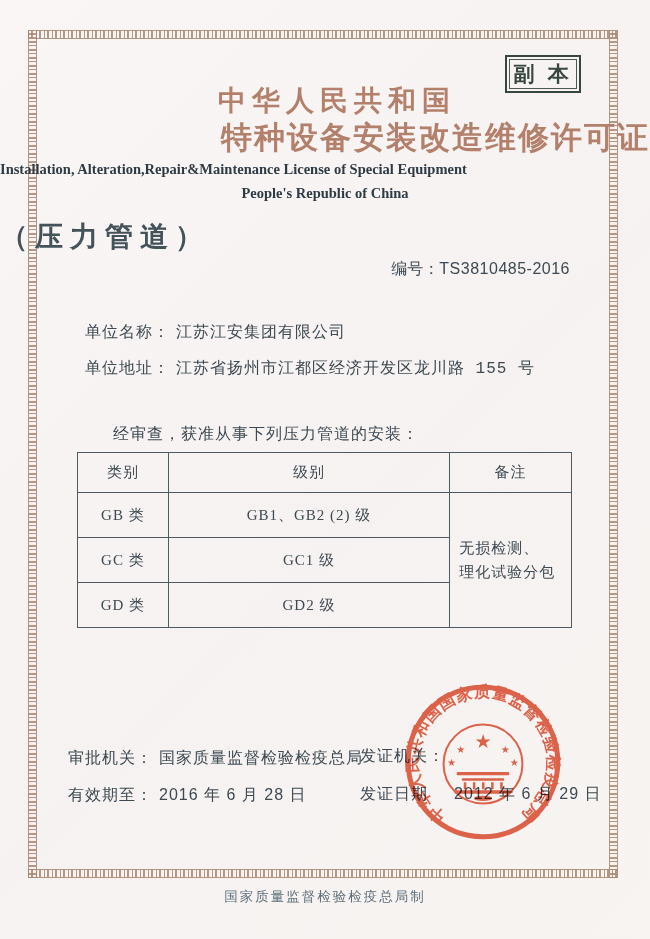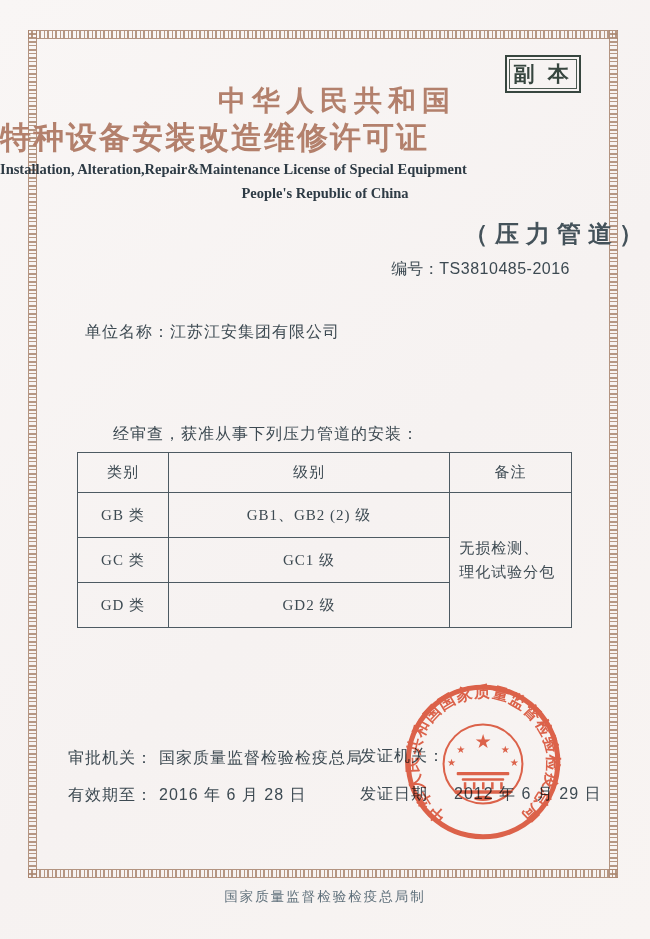--- a/index.html
+++ b/index.html
@@ -54,46 +54,46 @@
     letter-spacing: 4px;
   }
 
   .title-cn1 {
     position: absolute; left: 12px; top: 82px; width: 100%;
     text-align: center; font-size: 28px; font-weight: bold;
     color: #b3806c; letter-spacing: 6px;
   }
   .title-cn2 {
     position: absolute; left: 0; top: 117px; width: 100%;
-    text-align: left; font-size: 31px; font-weight: bold;
+    text-align: right; font-size: 31px; font-weight: bold;
     color: #b3806c; letter-spacing: 2px;
   }
   .title-en1 {
     position: absolute; left: 0; top: 161px; width: 100%;
     font-size: 14.5px; font-weight: bold; color: #2e3b45;
   }
   .title-en2 {
     position: absolute; left: 0; top: 185px; width: 100%;
     text-align: center; font-size: 14.5px; font-weight: bold; color: #2e3b45;
   }
   .scope {
     position: absolute; left: 0; top: 218px; width: 100%;
-    text-align: right; font-size: 24px; font-weight: 600;
+    text-align: left; font-size: 28px; font-weight: 600;
     color: #44525a; letter-spacing: 7px;
   }
   .license-no {
     position: absolute; right: 80px; top: 259px;
     font-size: 16px; color: #3d4a52;
   }
   .license-no .num { font-family: "Liberation Sans", "DejaVu Sans", sans-serif; letter-spacing: .5px; }
 
   .unit-line { position: absolute; left: 85px; font-size: 16px; color: #3d4a52; letter-spacing: 1px; }
   .unit-name-line { top: 322px; }
   .unit-addr-line { top: 358px; }
-  .unit-line .value { margin-left: 0; font-family: Liberation Mono, monospace; }
+  .unit-line .value { margin-left: 6px; font-family: Liberation Mono, monospace; }
 
   .intro-line {
     position: absolute; left: 113px; top: 424px;
     font-size: 16px; color: #3d4a52; letter-spacing: 1px;
   }
 
   table.scope-table {
     position: absolute; left: 77px; top: 452px;
     width: 495px; border-collapse: collapse;
     font-size: 15px; color: #3d4a52;
@@ -154,20 +154,23 @@
   <div class="title-en1">Installation, Alteration,Repair&amp;Maintenance License of Special Equipment</div>
   <div class="title-en2">People's Republic of China</div>
   <div class="scope">（压力管道）</div>
 
   <div class="license-no">
     <span>编号：</span><span class="num">TS3810485-2016</span>
   </div>
 
   <div class="unit-line unit-name-line">
     <span>单位名称：</span><span class="value">江苏江安集团有限公司</span>
+  </div>
+  <div class="unit-line unit-addr-line">
+    <span>单位地址：</span><span class="value">江苏省扬州市江都区经济开发区龙川路 155 号</span>
   </div>
 
   <div class="intro-line">经审查，获准从事下列压力管道的安装：</div>
 
   <table class="scope-table">
     <thead>
       <tr>
         <th class="col-cat">类别</th>
         <th class="col-level">级别</th>
         <th class="col-rem">备注</th>

